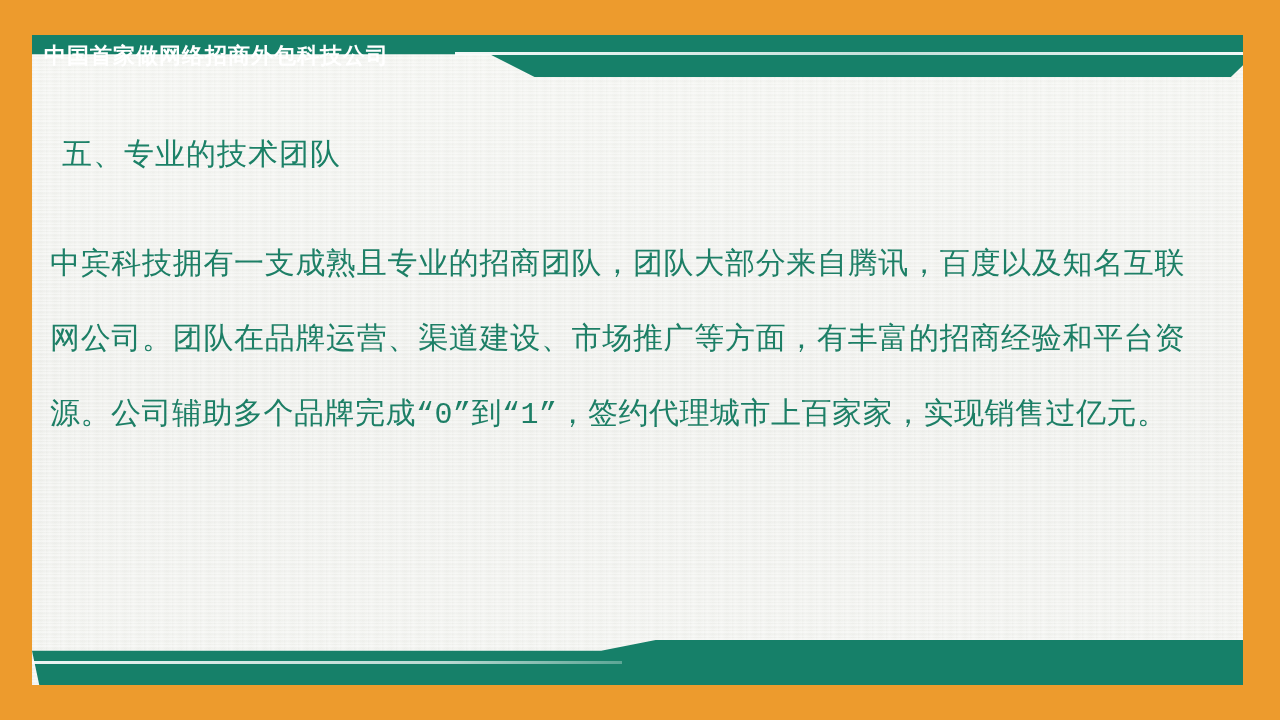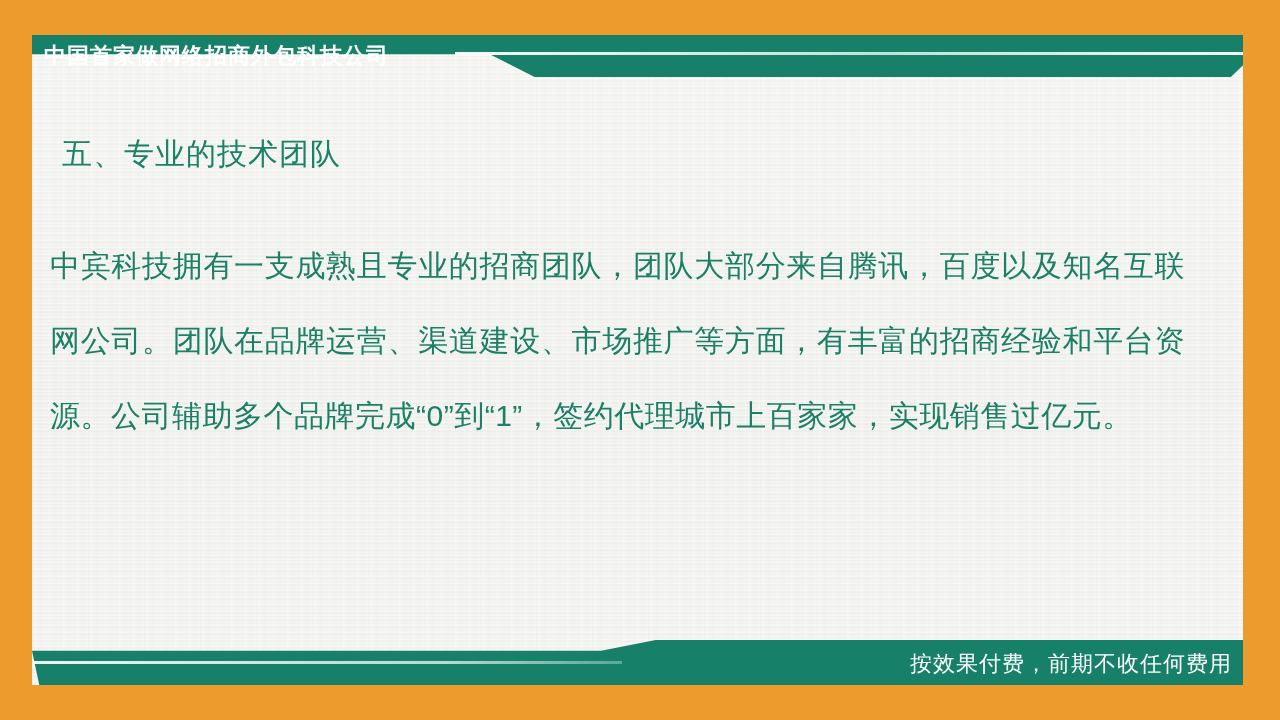--- a/index.html
+++ b/index.html
@@ -91,21 +91,21 @@
     letter-spacing: 1px;
     white-space: nowrap;
   }
 
   
   .body-text {
     position: absolute;
     left: 50px; top: 228px;
     width: 1135px;
     color: #1D7F66;
-    font-family: Liberation Sans, sans-serif;
+    font-family: Liberation Mono, monospace;
     font-size: 30px;
     line-height: 75px;
     text-align: justify;
     text-justify: inter-character;
     letter-spacing: 0.5px;
   }
 
   
   .footer-band {
     position: absolute;
@@ -152,15 +152,14 @@
   <div class="header-band"></div>
   <div class="header-hairline"></div>
   <div class="header-title">中国首家做网络招商外包科技公司</div>
 
   <div class="section-heading">五、专业的技术团队</div>
 
   <div class="body-text">中宾科技拥有一支成熟且专业的招商团队，团队大部分来自腾讯，百度以及知名互联网公司。团队在品牌运营、渠道建设、市场推广等方面，有丰富的招商经验和平台资源。公司辅助多个品牌完成“0”到“1”，签约代理城市上百家家，实现销售过亿元。</div>
 
   <div class="footer-band"></div>
   <div class="footer-hairline"></div>
-  <div class="footer-text">按效果付费，前期不收任何费用</div>
 
 </div>
 
 </body></html>

